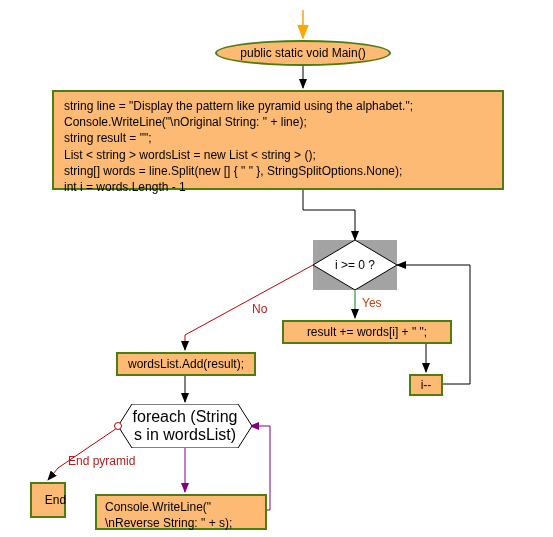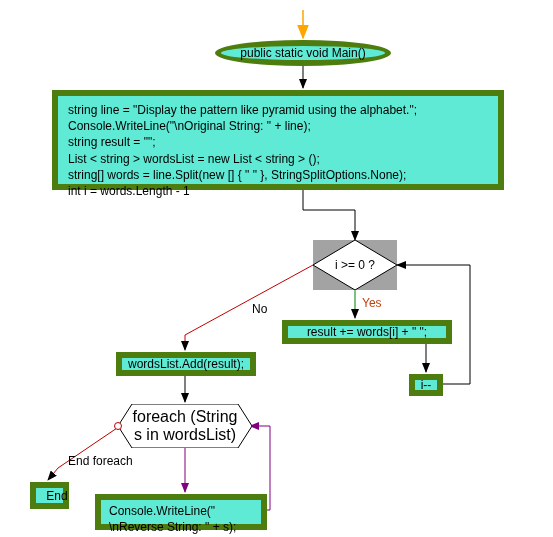--- a/index.html
+++ b/index.html
@@ -13,22 +13,22 @@
     height: 537px;
     position: relative;
   }
   .canvas {
     position: relative;
     width: 553px;
     height: 537px;
   }
   .node {
     position: absolute;
-    border: 6px solid #4d7c0f;
-    background: #5eead4;
+    border: 2px solid #4d7c0f;
+    background: #fdba74;
     text-align: center;
     display: flex;
     align-items: center;
     justify-content: center;
     padding: 4px 8px;
   }
   .ellipse {
     border-radius: 50%;
   }
   .rect {
@@ -78,21 +78,21 @@
   .end-box {
     font-size: 12px;
     padding: 4px 6px;
   }
   .label {
     position: absolute;
     font-size: 12px;
     background: transparent;
   }
   .green { color: #c2410c; }
-  .red { color: #000000; }
+  .red { color: #b91c1c; }
   svg.connector {
     position: absolute;
     top: 0;
     left: 0;
     width: 553px;
     height: 537px;
     pointer-events: none;
   }
   .arrowhead { fill: #000; }
   .arrowhead-orange { fill: #ffa500; }
@@ -183,24 +183,24 @@
       <polygon points="14,0 120,0 134,22 120,44 14,44 0,22" fill="#fff" stroke="#000" stroke-width="1"></polygon>
     </svg>
     <div class="hex-text">
       <div class="nowrap">foreach (String</div>
       <div class="nowrap">s in wordsList)</div>
     </div>
   </div>
 
   <div class="small-circle" style="left:114px; top:422px;"></div>
 
-  <div class="label red" style="left:68px; top:454px;">End foreach</div>
+  <div class="label red" style="left:68px; top:454px;">End pyramid</div>
 
   <div class="node rect code-block" style="left:95px; top:494px; width:172px; height:36px; padding:3px 8px; font-size:12px;">
     <div class="nowrap">Console.WriteLine("</div>
     <div class="nowrap">\nReverse String: " + s);</div>
   </div>
 
-  <div class="node rect end-box nowrap" style="left:30px; top:482px; width:36px; height:27px;padding-left:21px;">
+  <div class="node rect end-box nowrap" style="left:30px; top:482px; width:36px; height:36px;padding-left:21px;">
     <span>End</span>
   </div>
 
 </div>
 
 </body></html>

